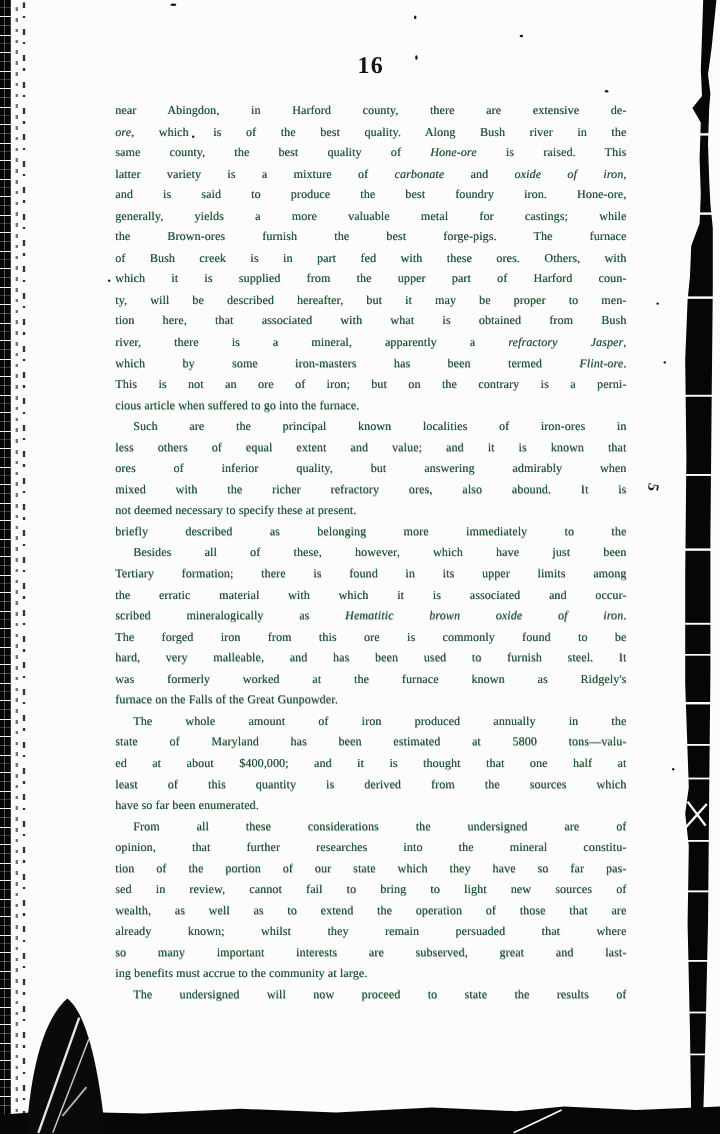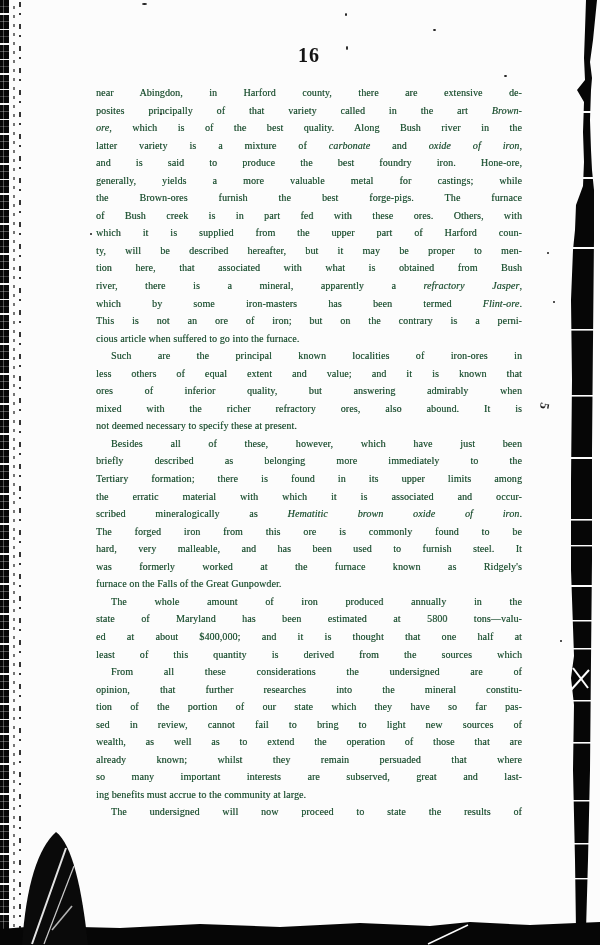--- a/index.html
+++ b/index.html
@@ -107,52 +107,53 @@
   <div class="speck" style="left:504px;top:75px;width:3px;height:2px"></div>
   <div class="speck" style="left:160px;top:113px;width:2px;height:2px"></div>
   <div class="speck" style="left:547px;top:252px;width:2px;height:2px"></div>
   <div class="speck" style="left:553px;top:301px;width:2px;height:2px"></div>
   <div class="speck" style="left:90px;top:233px;width:2px;height:2px"></div>
   <div class="speck" style="left:560px;top:640px;width:2px;height:2px"></div>
 
   <div class="page-number">16</div>
   <div class="text-column">
       <div class="text-line"><span>near Abingdon, in Harford county, there are extensive de-</span></div>
-      <div class="text-line"><span>posites principally of that variety called in the art </span><i>Brown-</i></div>
       <div class="text-line"><i>ore</i><span>, which is of the best quality. Along Bush river in the</span></div>
+      <div class="text-line"><span>same county, the best quality of </span><i>Hone-ore</i><span> is raised. This</span></div>
       <div class="text-line"><span>latter variety is a mixture of </span><i>carbonate</i><span> and </span><i>oxide of iron</i><span>,</span></div>
       <div class="text-line"><span>and is said to produce the best foundry iron. Hone-ore,</span></div>
       <div class="text-line"><span>generally, yields a more valuable metal for castings; while</span></div>
       <div class="text-line"><span>the Brown-ores furnish the best forge-pigs. The furnace</span></div>
       <div class="text-line"><span>of Bush creek is in part fed with these ores. Others, with</span></div>
       <div class="text-line"><span>which it is supplied from the upper part of Harford coun-</span></div>
       <div class="text-line"><span>ty, will be described hereafter, but it may be proper to men-</span></div>
       <div class="text-line"><span>tion here, that associated with what is obtained from Bush</span></div>
       <div class="text-line"><span>river, there is a mineral, apparently a </span><i>refractory Jasper</i><span>,</span></div>
       <div class="text-line"><span>which by some iron-masters has been termed </span><i>Flint-ore</i><span>.</span></div>
       <div class="text-line"><span>This is not an ore of iron; but on the contrary is a perni-</span></div>
       <div class="text-line para-end"><span>cious article when suffered to go into the furnace.</span></div>
       <div class="text-line indent"><span>Such are the principal known localities of iron-ores in</span></div>
       <div class="text-line"><span>less others of equal extent and value; and it is known that</span></div>
       <div class="text-line"><span>ores of inferior quality, but answering admirably when</span></div>
       <div class="text-line"><span>mixed with the richer refractory ores, also abound. It is</span></div>
       <div class="text-line para-end"><span>not deemed necessary to specify these at present.</span></div>
+      <div class="text-line"><span>briefly described as belonging more immediately to the</span></div>
       <div class="text-line indent"><span>Besides all of these, however, which have just been</span></div>
-      <div class="text-line"><span>briefly described as belonging more immediately to the</span></div>
       <div class="text-line"><span>Tertiary formation; there is found in its upper limits among</span></div>
       <div class="text-line"><span>the erratic material with which it is associated and occur-</span></div>
       <div class="text-line"><span>scribed mineralogically as </span><i>Hematitic brown oxide of iron</i><span>.</span></div>
       <div class="text-line"><span>The forged iron from this ore is commonly found to be</span></div>
       <div class="text-line"><span>hard, very malleable, and has been used to furnish steel. It</span></div>
       <div class="text-line"><span>was formerly worked at the furnace known as Ridgely's</span></div>
       <div class="text-line para-end"><span>furnace on the Falls of the Great Gunpowder.</span></div>
       <div class="text-line indent"><span>The whole amount of iron produced annually in the</span></div>
       <div class="text-line"><span>state of Maryland has been estimated at 5800 tons—valu-</span></div>
       <div class="text-line"><span>ed at about $400,000; and it is thought that one half at</span></div>
       <div class="text-line"><span>least of this quantity is derived from the sources which</span></div>
+      <div class="text-line para-end"><span>have so far been enumerated.</span></div>
       <div class="text-line indent"><span>From all these considerations the undersigned are of</span></div>
       <div class="text-line"><span>opinion, that further researches into the mineral constitu-</span></div>
       <div class="text-line"><span>tion of the portion of our state which they have so far pas-</span></div>
       <div class="text-line"><span>sed in review, cannot fail to bring to light new sources of</span></div>
       <div class="text-line"><span>wealth, as well as to extend the operation of those that are</span></div>
       <div class="text-line"><span>already known; whilst they remain persuaded that where</span></div>
       <div class="text-line"><span>so many important interests are subserved, great and last-</span></div>
       <div class="text-line para-end"><span>ing benefits must accrue to the community at large.</span></div>
       <div class="text-line indent"><span>The undersigned will now proceed to state the results of</span></div>
     </div>

